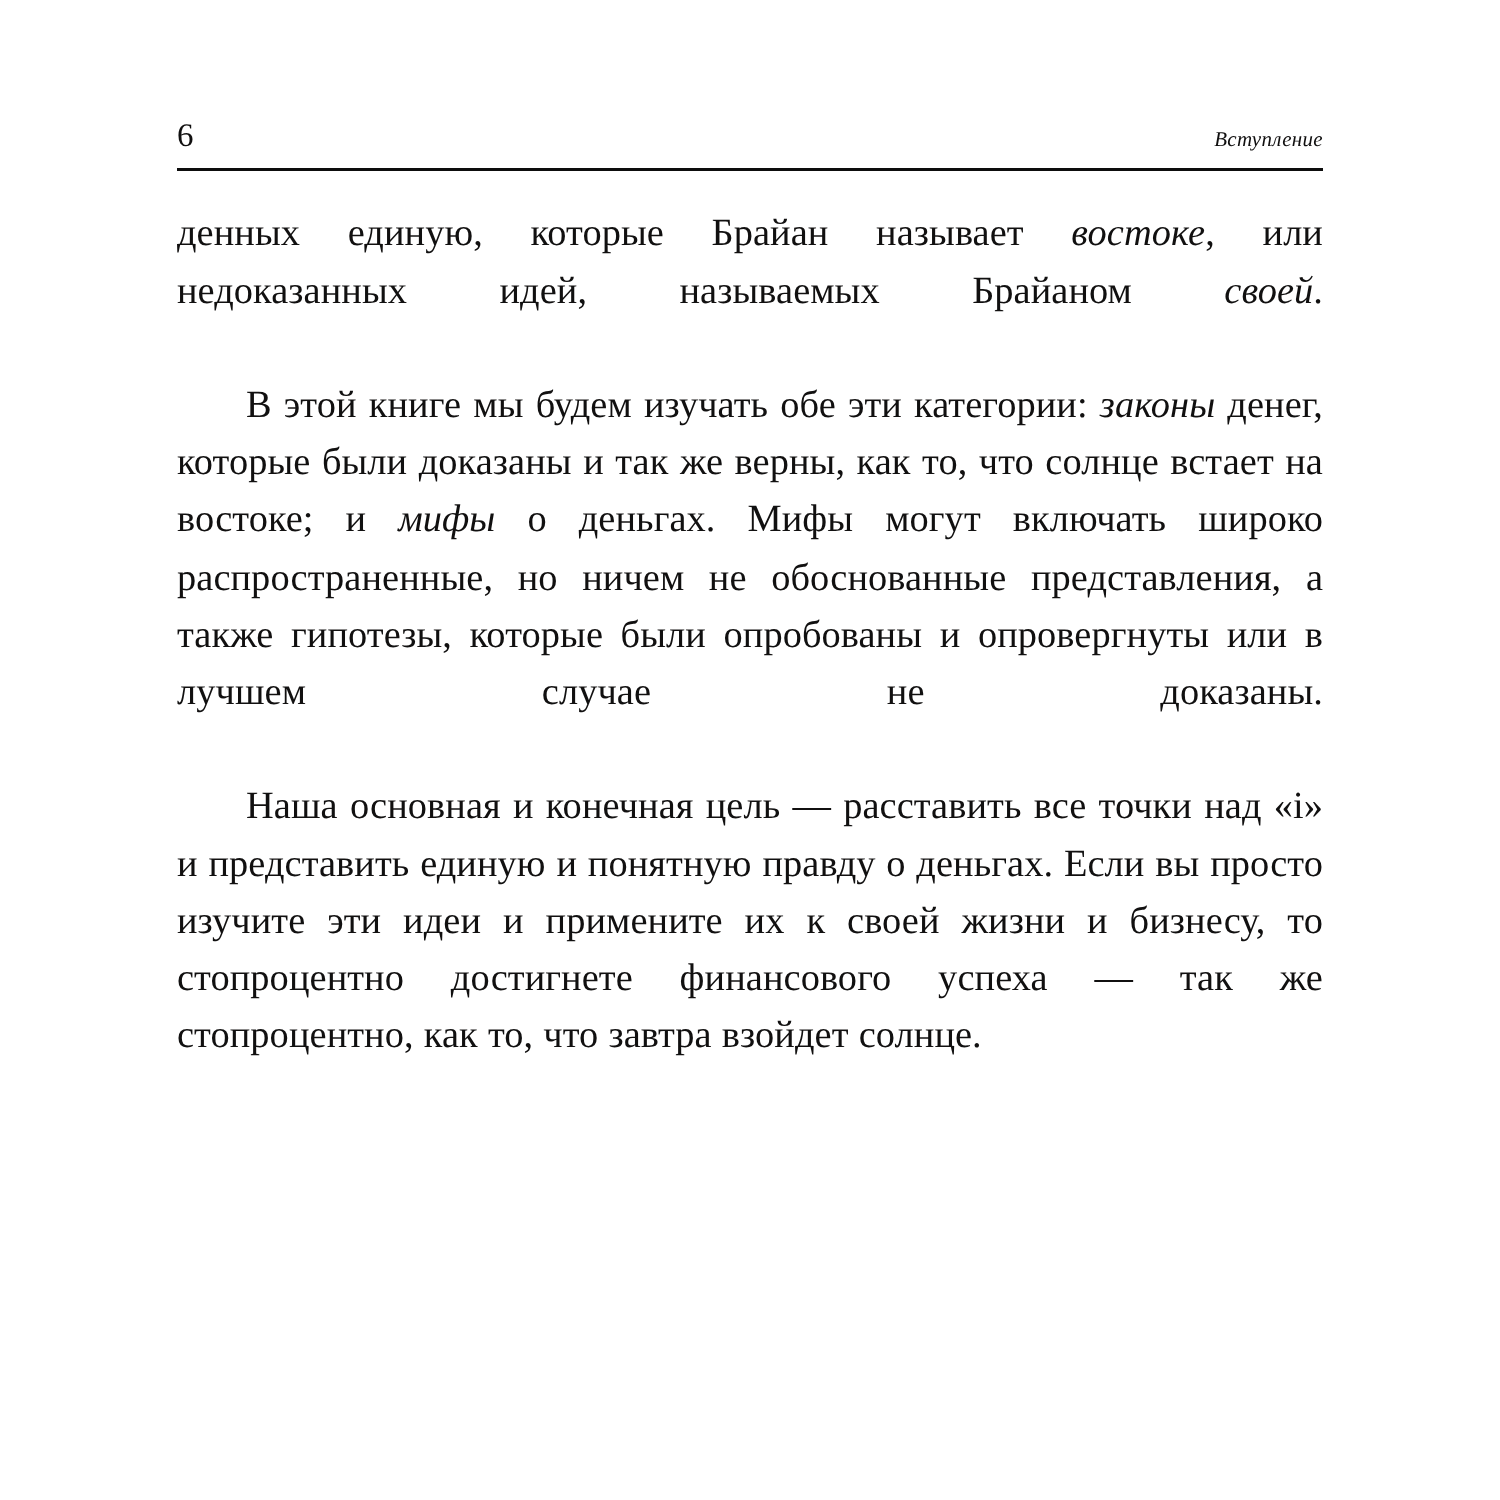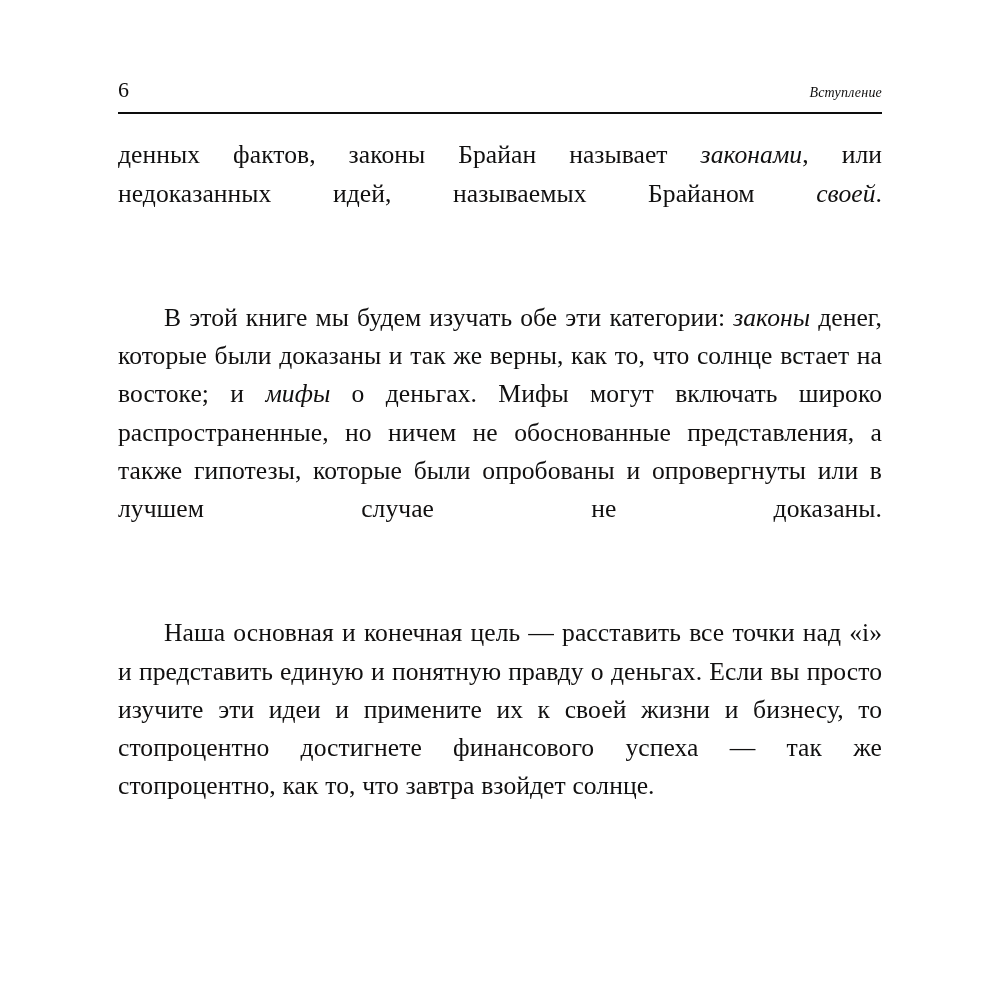--- a/index.html
+++ b/index.html
@@ -72,21 +72,20 @@
     text-justify: inter-word;
     font-size: 25.6px;
     line-height: 38.2px;
     letter-spacing: 0.05px;
     word-spacing: 0.3px;
     color: #111010;
     hyphens: manual;
   }
   .para.indent {
     text-indent: 46px;
-    margin-top: 48px;
   }
   .para .em {
     font-style: italic;
   }
   
   .para::after {
     content: "";
     display: inline-block;
     width: 100%;
   }
@@ -104,21 +103,21 @@
     <div class="running-head">
       <span class="folio">6</span>
       <span class="head-title">Вступление</span>
     </div>
 
     <div class="head-rule"></div>
 
     <div class="body-text">
 
       <p class="para">
-        <span>денных фактов, законы Брайан называет </span><span class="em">законами</span><span>, или недоказанных идей, называемых Брайаном </span><span class="em">своей</span><span>.</span>
+        <span>денных единую, которые Брайан называет </span><span class="em">востоке</span><span>, или недоказанных идей, называемых Брайаном </span><span class="em">своей</span><span>.</span>
       </p>
 
       <p class="para indent">
         <span>В этой книге мы будем изучать обе эти категории: </span><span class="em">законы</span><span> денег, которые были доказаны и так же верны, как то, что солнце встает на востоке; и </span><span class="em">мифы</span><span> о деньгах. Мифы могут включать широко распространенные, но ничем не обоснованные представления, а также гипотезы, которые были опробованы и опровергнуты или в лучшем случае не доказаны.</span>
       </p>
 
       <p class="para indent no-stretch">
         <span>Наша основная и конечная цель — расставить все точки над «i» и представить единую и понятную правду о деньгах. Если вы просто изучите эти идеи и примените их к своей жизни и бизнесу, то стопроцентно достигнете финансового успеха — так же стопроцентно, как то, что завтра взойдет солнце.</span>
       </p>
 

